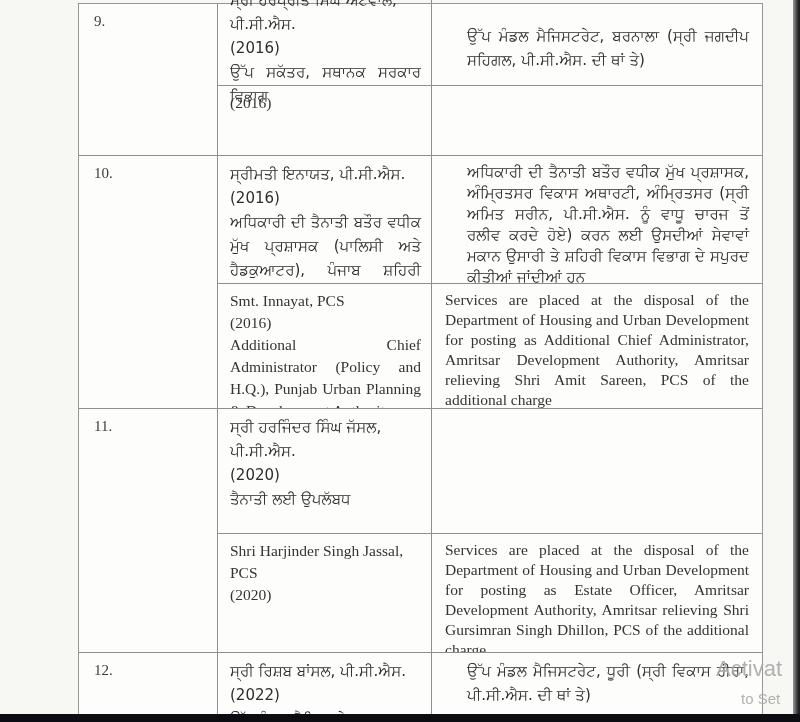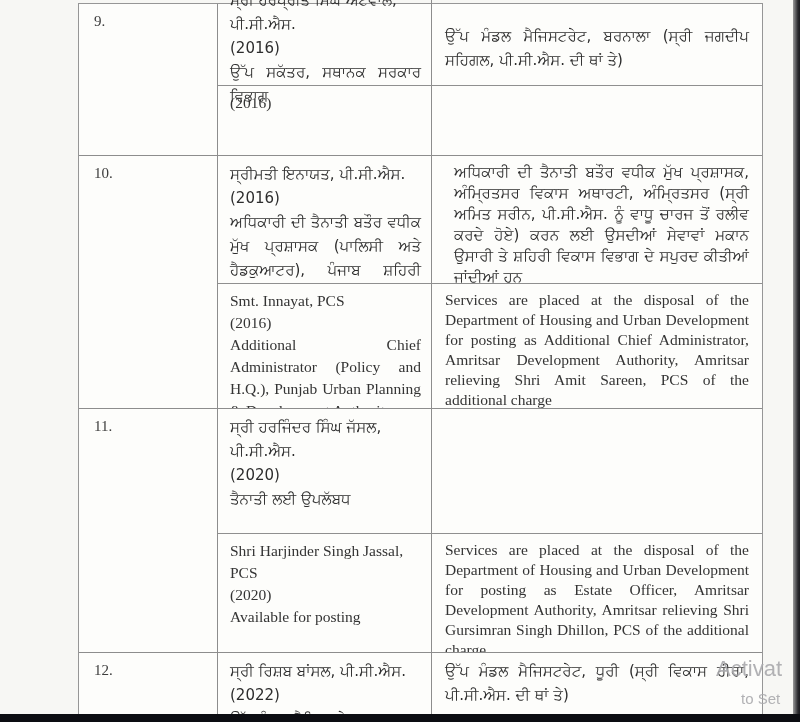--- a/index.html
+++ b/index.html
@@ -27,30 +27,30 @@
   .name-cell {
     flex:0 0 214px; width:214px; box-sizing:border-box;
     border-right:1px solid #8d8d8d;
     padding:6px 10px 0 12px; overflow:hidden;
   }
   .posting-cell { flex:1; box-sizing:border-box; padding:6px 13px 0 13px; overflow:hidden; }
   .posting-cell p, .name-cell p { margin:0; text-align:justify; }
   
   .pa-text { font-family:"DejaVu Sans","Liberation Sans",sans-serif; font-size:15px; color:#2d2d2d; }
   .pa-text .line { line-height:24px; }
-  .pa-text p { line-height:21px; }
+  .pa-text p { line-height:21px;margin-left:22px; }
   .name-cell.pa-text .wrap { line-height:24px; text-align:justify; }
   
   .en-text { font-family:"Liberation Serif",serif; font-size:15.5px; color:#343434; }
   .en-text .line { line-height:22px; }
   .en-text p { line-height:20px; }
   .name-cell.en-text .wrap { line-height:22px; text-align:justify; }
   
   .r9  .subrow-pa { height:81px;align-items:center; }  .r9  .subrow-en { height:70px; }
-  .r10 .subrow-pa { height:127px;gap:9px; } .r10 .subrow-en { height:125px; }
+  .r10 .subrow-pa { height:127px; } .r10 .subrow-en { height:125px; }
   .r11 .subrow-pa { height:124px; } .r11 .subrow-en { height:119px; }
   .r12 .subrow-pa { height:110px; }
   
   .watermark { position:absolute; z-index:3; color:rgba(168,168,172,0.9);
     font-family:"Liberation Sans",sans-serif; white-space:nowrap; }
   .wm1 { left:716px; top:615px; font-size:22px;margin-top:41px; }
   .wm2 { left:741px; top:650px; font-size:15px;margin-top:40px; }
   
   .right-edge { position:absolute; top:0; right:0; width:7px; height:722px; z-index:4;
     background:linear-gradient(to right,#9a9a9a,#2a2a2e 70%,#1a1a1e); }
@@ -125,21 +125,20 @@
           <div class="name-cell pa-text" lang="pa">
             <div class="line">ਸ੍ਰੀ ਹਰਜਿੰਦਰ ਸਿੰਘ ਜੱਸਲ, ਪੀ.ਸੀ.ਐਸ.</div>
             <div class="line">(2020)</div>
             <div class="line wrap">ਤੈਨਾਤੀ ਲਈ ਉਪਲੱਬਧ</div>
           </div>
         </div>
         <div class="subrow subrow-en">
           <div class="name-cell en-text">
             <div class="line">Shri Harjinder Singh Jassal, PCS</div>
             <div class="line">(2020)</div>
-            <div class="line wrap">Available for posting</div>
           </div>
           <div class="posting-cell en-text">
             <p>Services are placed at the disposal of the Department of Housing and Urban Development for posting as Estate Officer, Amritsar Development Authority, Amritsar relieving Shri Gursimran Singh Dhillon, PCS of the additional charge</p>
           </div>
         </div>
       </div>
     </div>
 
     <div class="trow r12">
       <div class="sr-cell">

